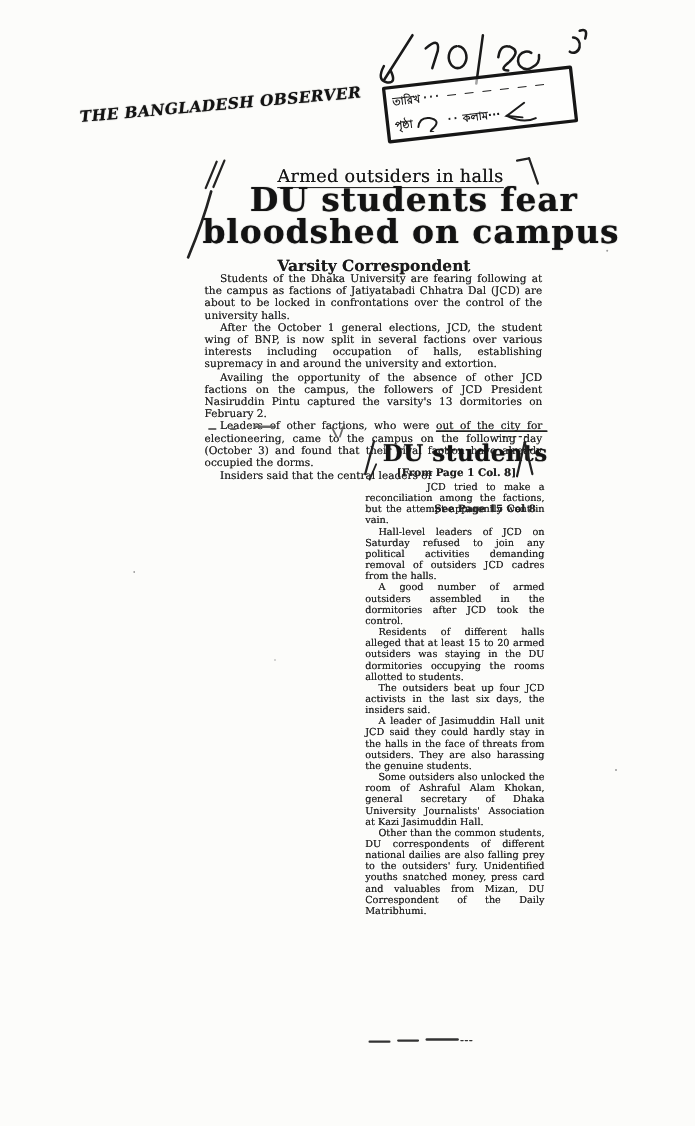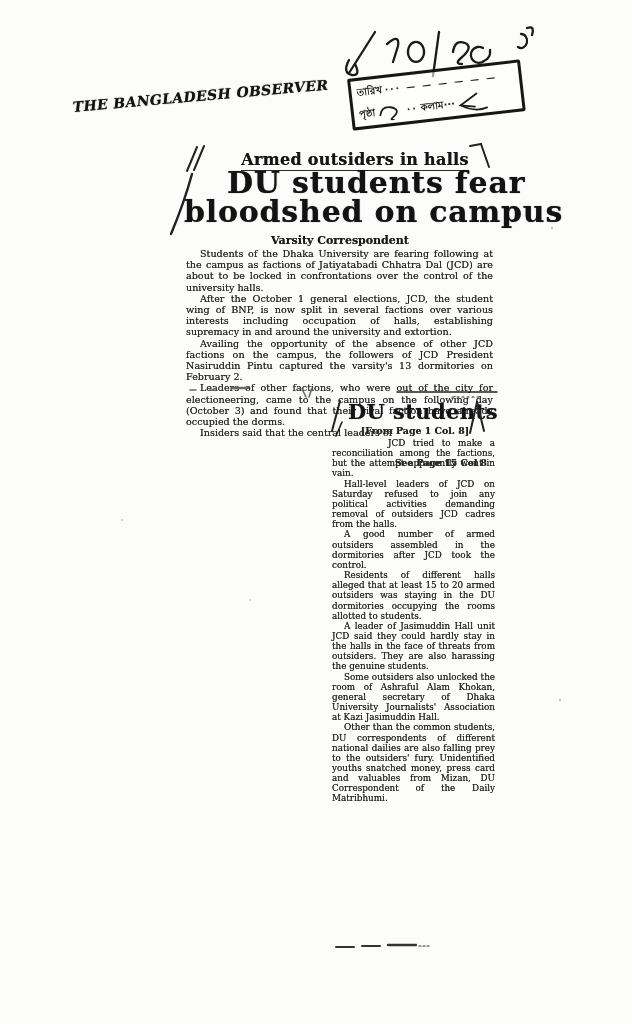--- a/index.html
+++ b/index.html
@@ -23,27 +23,27 @@
     padding:1px 5px 0 5px;background:rgba(255,255,255,.6);
   }
   .stamp-row{display:flex;align-items:center;height:22px;gap:3px;overflow:hidden;}
   .stamp-label{font-family:"DejaVu Sans", sans-serif;font-weight:bold;font-size:10px;color:#1a1a1a;white-space:nowrap;}
   .stamp-dots{font-family:"DejaVu Sans", sans-serif;font-size:9px;font-weight:bold;letter-spacing:2px;color:#222;white-space:nowrap;}
   
   .kicker{
     position:absolute;left:238px;top:150px;width:234px;text-align:center;
     font-size:16px;color:#161616;letter-spacing:.3px;
   }
-  .kicker span{border-bottom:1.6px solid #2a2a2a;padding-bottom:1px;text-shadow:0 0 .6px #444;font-weight:bold;}
+  .kicker span{border-bottom:1.6px solid #2a2a2a;padding-bottom:1px;text-shadow:0 0 .6px #444;}
   .hl{position:absolute;font-weight:bold;color:#131313;letter-spacing:.8px;
       font-size:30px;line-height:30px;white-space:nowrap;text-shadow:0 0 1px rgba(15,15,15,.65);}
   .hl1{left:227px;top:168px;}
   .hl2{left:184px;top:197px;}
   .byline{position:absolute;left:186px;top:234px;width:308px;text-align:center;
-      font-weight:bold;font-size:11px;color:#1b1b1b;text-shadow:0 0 .6px #555;}
+      font-weight:bold;font-size:14px;color:#1b1b1b;text-shadow:0 0 .6px #555;}
   .body1{position:absolute;left:186px;top:248px;width:307px;
       font-size:9.6px;line-height:11.2px;text-align:justify;color:#262626;
       text-shadow:0 0 .45px rgba(40,40,40,.8);}
   .body1 p{margin:0;text-indent:14px;}
   .see-note{text-align:right;font-weight:bold;font-size:9.2px;padding-right:6px;margin-top:19px;}
   
   .jump-hl{position:absolute;left:348px;top:399px;width:138px;text-align:center;
       font-weight:bold;font-size:21px;color:#141414;letter-spacing:.4px;white-space:nowrap;
       text-shadow:0 0 .9px rgba(15,15,15,.6);}
   .from-note{position:absolute;left:340px;top:425px;width:150px;text-align:center;
@@ -112,20 +112,21 @@
   </section>
 
   <section>
     <div class="jump-hl">DU students</div>
     <div class="from-note">[From Page 1 Col. 8]</div>
     <div class="body2">
       <p class="cont">JCD tried to make a reconciliation among the factions, but the attempt apparently went in vain.</p>
       <p>Hall-level leaders of JCD on Saturday refused to join any political activities demanding removal of outsiders JCD cadres from the halls.</p>
       <p>A good number of armed outsiders assembled in the dormitories after JCD took the control.</p>
       <p>Residents of different halls alleged that at least 15 to 20 armed outsiders was staying in the DU dormitories occupying the rooms allotted to students.</p>
+      <p>The outsiders beat up four JCD activists in the last six days, the insiders said.</p>
       <p>A leader of Jasimuddin Hall unit JCD said they could hardly stay in the halls in the face of threats from outsiders. They are also harassing the genuine students.</p>
       <p>Some outsiders also unlocked the room of Ashraful Alam Khokan, general secretary of Dhaka University Journalists' Association at Kazi Jasimuddin Hall.</p>
       <p>Other than the common students, DU correspondents of different national dailies are also falling prey to the outsiders' fury. Unidentified youths snatched money, press card and valuables from Mizan, DU Correspondent of the Daily Matribhumi.</p>
     </div>
   </section>
 
   <svg class="marks" width="632" height="1024" viewBox="0 0 632 1024" fill="none" stroke="#222" stroke-width="2" stroke-linecap="round">
 
     <path d="M197,147 L187,171"></path>
     <path d="M204,146 L194,170"></path>

